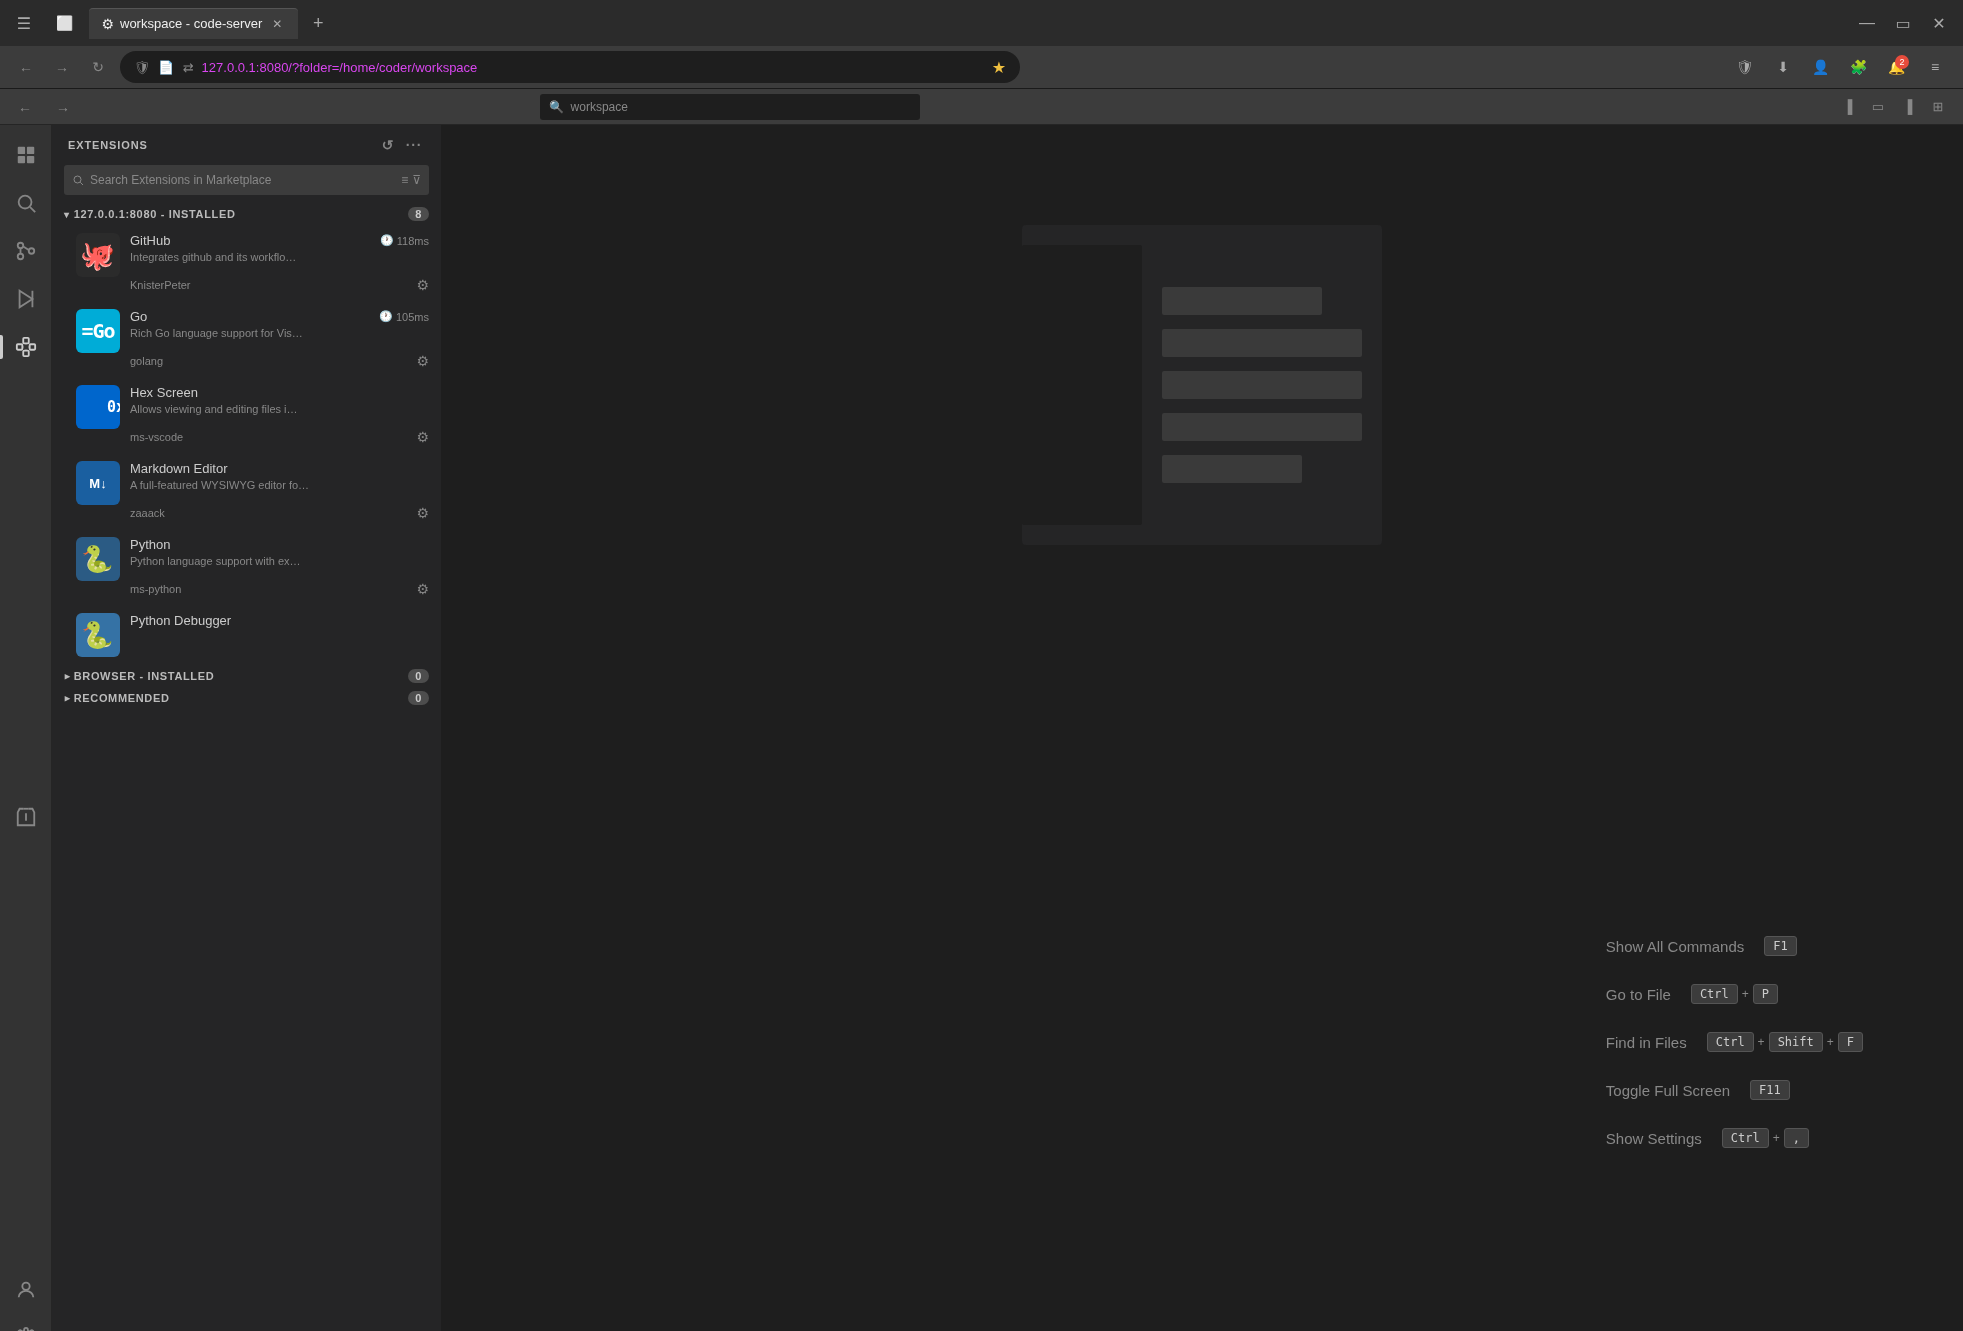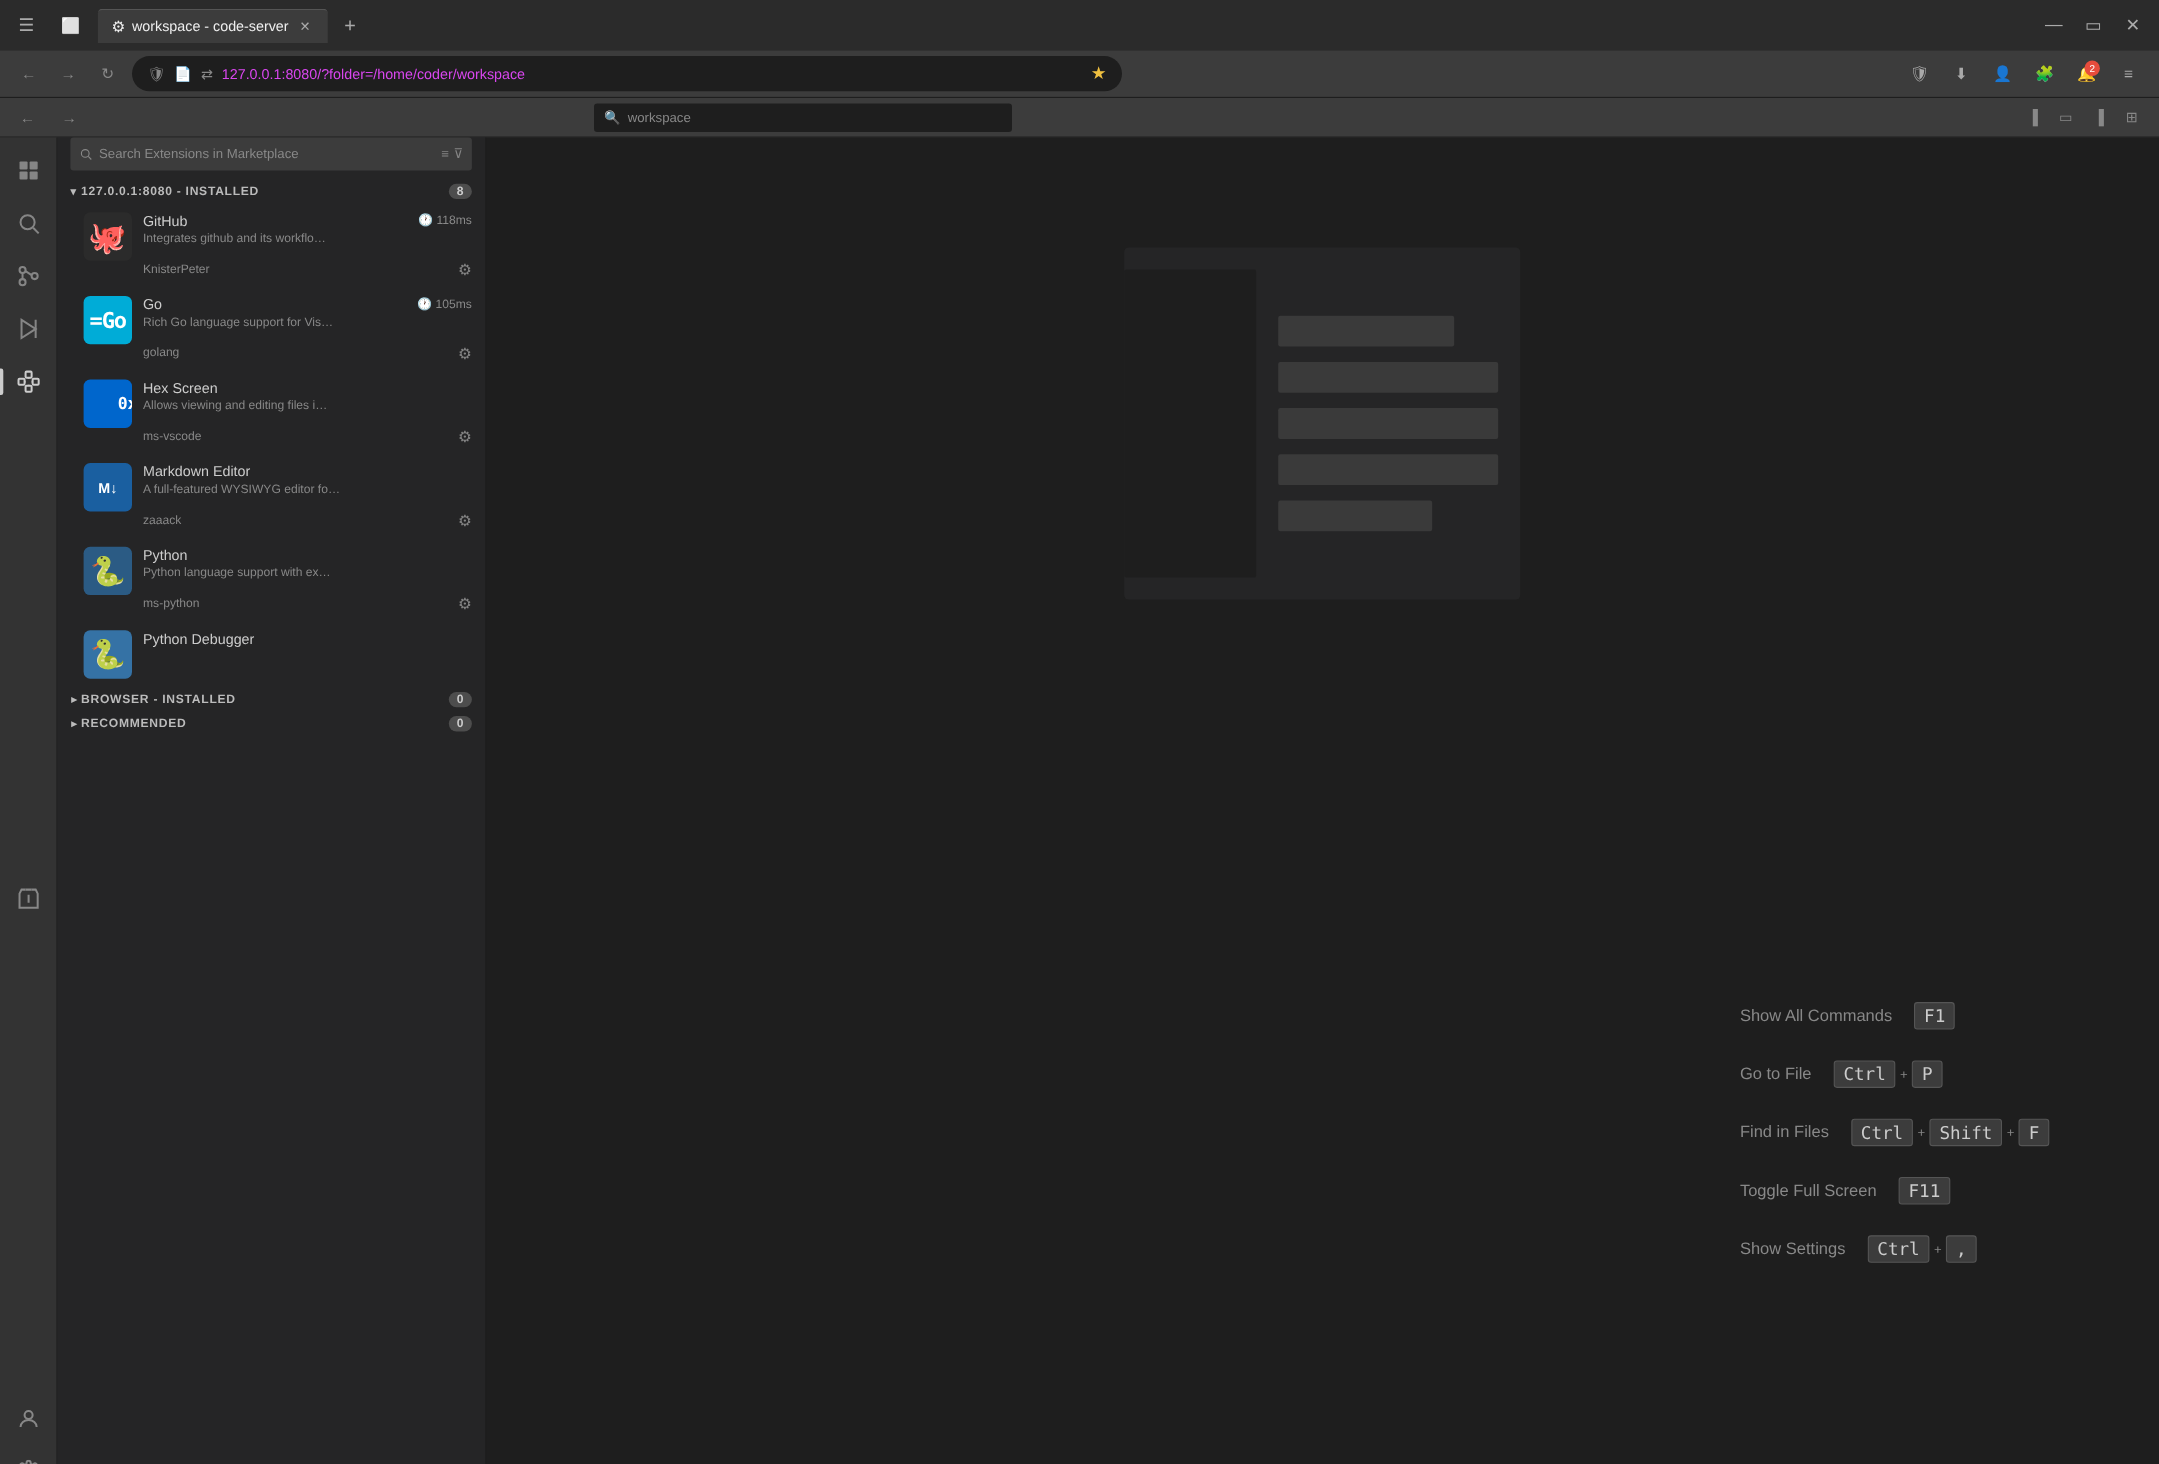--- a/index.html
+++ b/index.html
@@ -241,21 +241,21 @@
     .command-row {
       display: flex; align-items: center; gap: 20px;
     }
     .command-label { color: #888; font-size: 15px; }
     .kbd-group { display: flex; align-items: center; gap: 4px; }
     .kbd {
       background: #3c3c3c;
       border: 1px solid #555;
       border-radius: 3px;
       padding: 2px 8px;
-      font-size: 16px;
+      font-size: 12px;
       color: #ccc;
       font-family: monospace;
     }
     .kbd-plus { color: #888; font-size: 12px; }
 
     
     .ext-list {
       flex: 1;
       overflow-y: auto;
     }
@@ -420,20 +420,27 @@
     </div>
     <div class="activity-item" style="color:#888;">
       <svg width="22" height="22" viewBox="0 0 24 24" fill="none" stroke="currentColor" stroke-width="2">
           <circle cx="12" cy="12" r="3"></circle>
           <path d="M19.4 15a1.65 1.65 0 0 0 .33 1.82l.06.06a2 2 0 0 1-2.83 2.83l-.06-.06a1.65 1.65 0 0 0-1.82-.33 1.65 1.65 0 0 0-1 1.51V21a2 2 0 0 1-4 0v-.09A1.65 1.65 0 0 0 9 19.4a1.65 1.65 0 0 0-1.82.33l-.06.06a2 2 0 0 1-2.83-2.83l.06-.06A1.65 1.65 0 0 0 4.68 15a1.65 1.65 0 0 0-1.51-1H3a2 2 0 0 1 0-4h.09A1.65 1.65 0 0 0 4.6 9a1.65 1.65 0 0 0-.33-1.82l-.06-.06a2 2 0 0 1 2.83-2.83l.06.06A1.65 1.65 0 0 0 9 4.68a1.65 1.65 0 0 0 1-1.51V3a2 2 0 0 1 4 0v.09a1.65 1.65 0 0 0 1 1.51 1.65 1.65 0 0 0 1.82-.33l.06-.06a2 2 0 0 1 2.83 2.83l-.06.06A1.65 1.65 0 0 0 19.4 9a1.65 1.65 0 0 0 1.51 1H21a2 2 0 0 1 0 4h-.09a1.65 1.65 0 0 0-1.51 1z"></path>
         </svg>
     </div>
   </div>
 
   <div class="sidebar">
+    <div class="sidebar-header">
+      <span>EXTENSIONS</span>
+      <div class="sidebar-header-actions">
+        <div class="sidebar-action-btn">↺</div>
+        <div class="sidebar-action-btn">···</div>
+      </div>
+    </div>
 
     <div class="search-bar">
       <svg width="12" height="12" viewBox="0 0 24 24" fill="none" stroke="#888" stroke-width="2">
           <circle cx="11" cy="11" r="7"></circle>
           <line x1="16.5" y1="16.5" x2="22" y2="22"></line>
         </svg>
       <input class="search-input" type="text" placeholder="Search Extensions in Marketplace" style="">
       <div class="filter-icons">
         <span class="filter-icon">≡</span>
         <span class="filter-icon">⊽</span>

